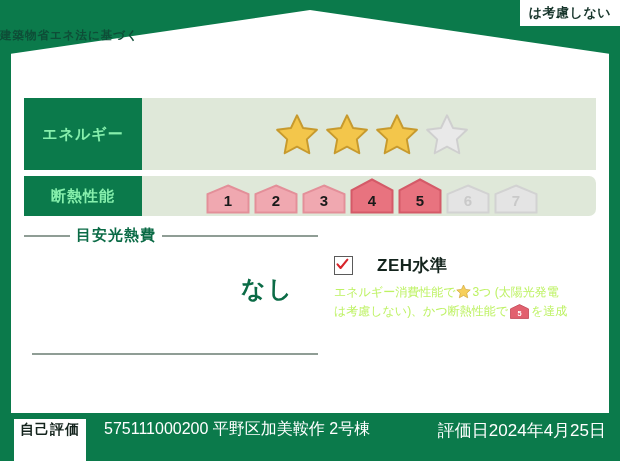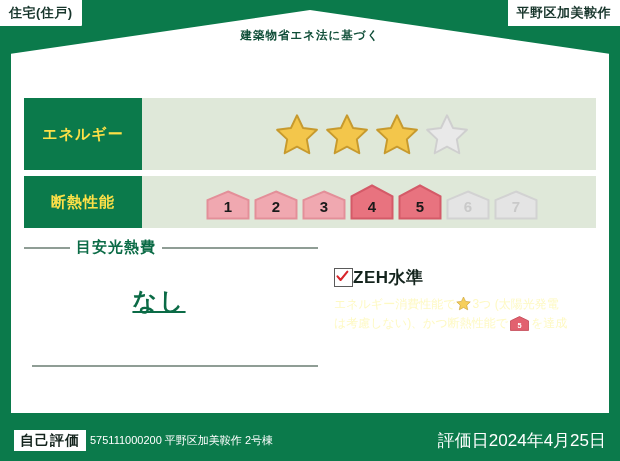--- a/index.html
+++ b/index.html
@@ -48,21 +48,21 @@
   .house-wall{
     position:absolute;
     left:0;top:77px;right:0;bottom:0;
     background:#ffffff;
   }
 
   
   .title-block{
     position:absolute;
     left:0;right:0;top:28px;
-    text-align:center;
+    text-align:left;
     z-index:5;
   }
   .title-sub{
     font-size:11.5px;
     font-weight:bold;
     color:#0e4d37;
     letter-spacing:1px;
     margin-bottom:3px;
   }
   .title-main{
@@ -80,26 +80,26 @@
   }
 
   
   .rating-row{
     display:flex;
     align-items:stretch;
     background:#dfe8d9;
     height:72px;
     margin-bottom:6px;
   }
-  .rating-row.insul{height:52px;background:#dfe8d9;}
+  .rating-row.insul{height:40px;background:#dfe8d9;border-radius:7px;}
   .row-label{
     width:118px;
     flex:0 0 118px;
     background:#0b7a4b;
-    color:#fde047;
+    color:#86efac;
     font-weight:bold;
     font-size:15px;
     letter-spacing:1px;
     display:flex;
     flex-direction:column;
     align-items:center;
     justify-content:center;
     line-height:1.35;
     text-align:center;
   }
@@ -167,111 +167,108 @@
   .cost-head .rule.short{flex:0 0 46px;}
   .cost-title{
     font-size:15px;
     font-weight:bold;
     color:#0b6b46;
     letter-spacing:1px;
     white-space:nowrap;
   }
   .cost-value{
     margin-top:28px;
-    text-align:center;
+    text-align:right;
     font-size:24px;
     font-weight:bold;
     color:#0b6b46;
     letter-spacing:2px;
     padding-right:30px;
-    text-decoration:underline;
   }
   .cost-bottom-rule{
     position:absolute;
     left:8px;right:6px;bottom:6px;
     height:2px;background:#8f9d95;
   }
 
   .zeh-col{
     flex:1 1 auto;
     padding-left:10px;
     padding-top:28px;
   }
   .zeh-head{
     display:flex;
     align-items:center;
-    gap:0;
+    gap:24px;
     margin-bottom:6px;
   }
   .checkbox{
     width:17px;height:17px;
     border:1.6px solid #5a5a5a;
     background:#fff;
     position:relative;
     flex:0 0 17px;
   }
   .checkbox svg{position:absolute;left:1px;top:1px;}
   .zeh-title{
     font-size:17px;
     font-weight:bold;
     color:#14241d;
     letter-spacing:.5px;
   }
   .zeh-desc{
     font-size:12px;
-    color:#fef9c3;
+    color:#bef264;
     line-height:1.55;
     letter-spacing:0px;
   }
   .inline-star{vertical-align:-3px;margin:0 1px;}
   .inline-house{vertical-align:-4px;margin:0 2px;}
 
   
   .bottombar{
     position:absolute;
     left:0;right:0;bottom:0;
     height:42px;
     display:flex;
-    align-items:center;
     padding:0 14px;
     color:#ffffff;
     font-size:13px;
     z-index:7;
     box-sizing:border-box;
   }
   .selfeval{
     background:#ffffff;
     color:#14241d;
     font-weight:bold;
     font-size:14px;
     padding:3px 6px 4px 6px;
     letter-spacing:1px;
     line-height:1;
     white-space:nowrap;
   }
   .bottom-id{
-    margin-left:4px;
-    font-size:11px;
+    margin-left:18px;
+    font-size:16px;
     letter-spacing:0px;
     white-space:nowrap;
   }
   .bottom-spacer{flex:1 1 auto;}
   .bottom-date{
     font-size:17px;
     white-space:nowrap;
     letter-spacing:0px;
   }
 </style>
 </head>
 <body>
 
 <div class="label-root">
 
-  <div class="corner-tag left">住宅(住戸)</div>
-  <div class="corner-tag right">平野区加美鞍作</div>
+  <div class="corner-tag right">は考慮しない</div>
 
   <div class="house">
     <div class="house-roof"></div>
     <div class="house-wall"></div>
   </div>
 
   <div class="title-block">
     <div class="title-sub">建築物省エネ法に基づく</div>
   </div>
 

